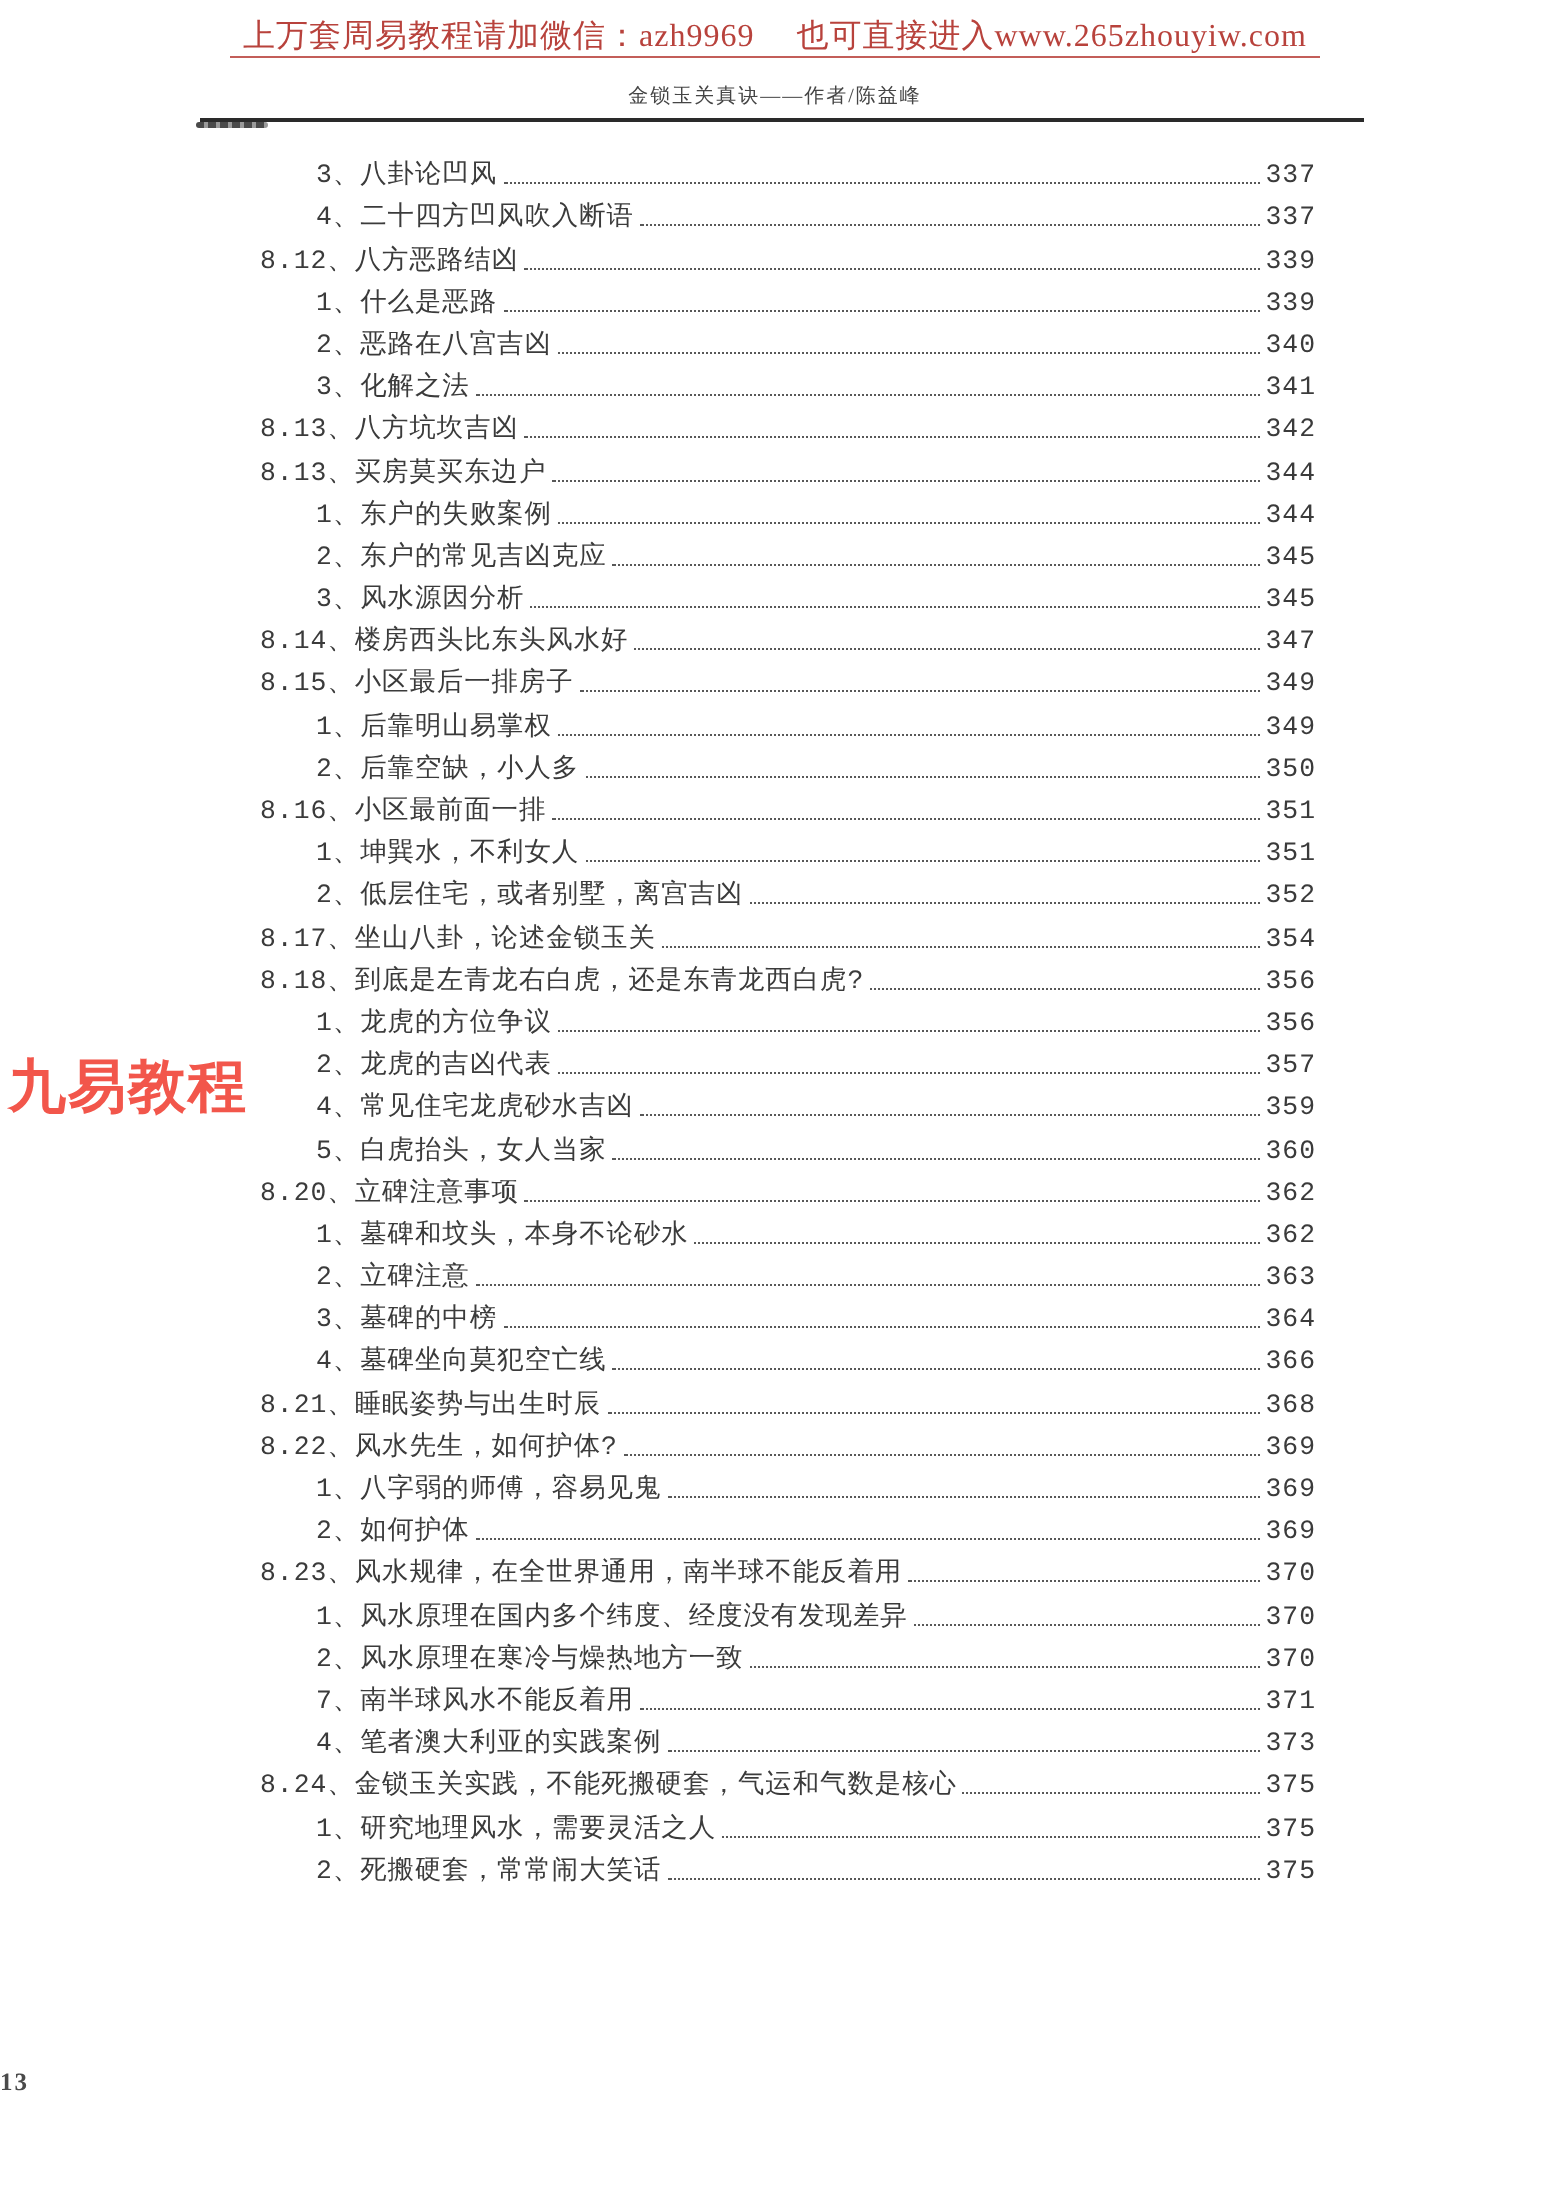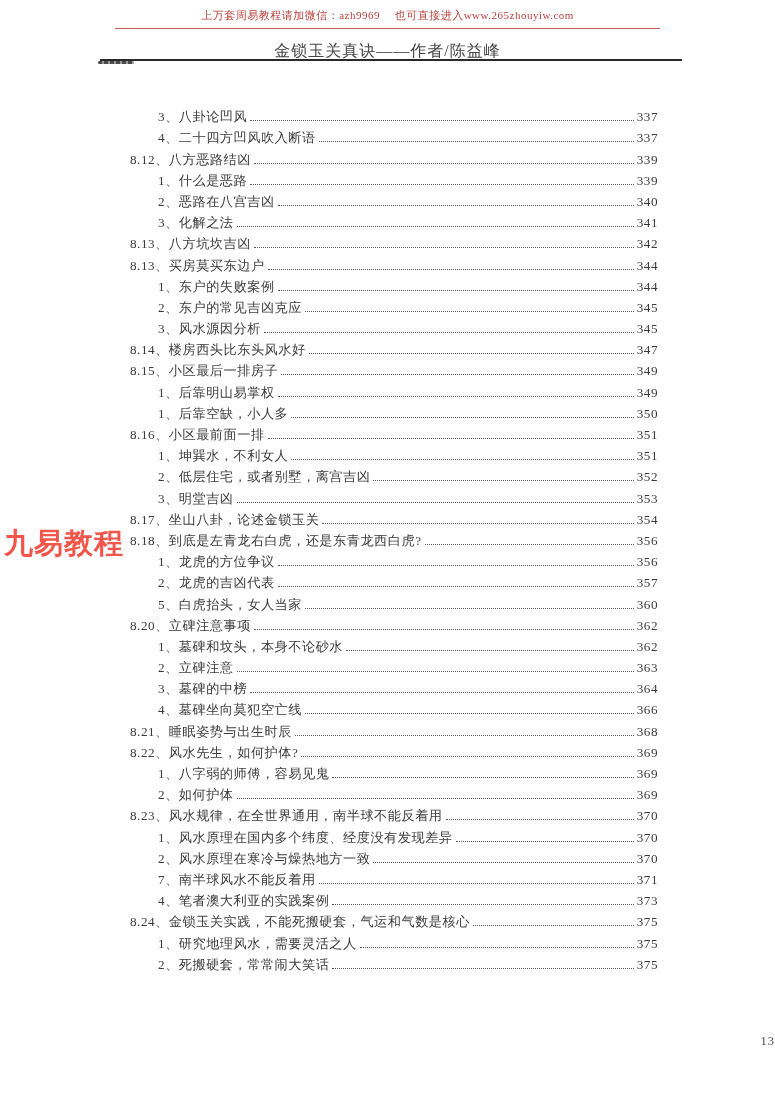--- a/index.html
+++ b/index.html
@@ -15,49 +15,49 @@
     background:#ffffff;
     overflow:hidden;
     font-family:"Liberation Serif","DejaVu Serif",serif;
     color:var(--ink);
   }
   
   .promo{
     position:absolute;top:8px;left:0;width:100%;
     text-align:center;
     color:var(--red);
-    font-size:11px;
+    font-size:16px;
     letter-spacing:0.5px;
     white-space:nowrap;
   }
   .promo-rule{
     position:absolute;top:28px;left:115px;width:545px;height:0;
     border-top:1.5px solid var(--red);
     opacity:.85;
   }
   
   .doc-title{
     position:absolute;top:41px;left:0;width:100%;
     text-align:center;
     color:#454545;
-    font-size:16px;
+    font-size:10px;
     letter-spacing:1px;
   }
   .title-rule{
     position:absolute;top:59px;left:100px;width:582px;height:0;
     border-top:2px solid var(--rule);
   }
   .title-rule-smudge{
     position:absolute;top:61px;left:98px;width:36px;height:3px;
     background:repeating-linear-gradient(90deg,#4a4a4a 0 4px,#9a9a9a 4px 6px);
     border-radius:2px;
   }
   
   .toc{
-    position:absolute;top:104px;left:130px;width:528px;
+    position:absolute;top:75px;left:130px;width:528px;font-family:Liberation Mono, monospace;
   }
   .toc-row{
     display:flex;align-items:flex-end;
     height:21.2px;
     font-size:13.2px;
     color:var(--ink);
     white-space:nowrap;
   }
   .toc-row .t{
     letter-spacing:0.5px;
@@ -80,24 +80,25 @@
     color:var(--wm-red);
     font-size:29px;
     font-weight:bold;
     letter-spacing:1px;
     font-family:"Liberation Sans","DejaVu Sans",sans-serif;
     white-space:nowrap;
   }
   
   .page-num{
     position:absolute;top:1034px;left:0;width:100%;
-    text-align:right;
+    text-align:left;
     font-size:12.5px;
     color:#4a4a4a;
     letter-spacing:1px;
+    font-weight:bold;
   }
 </style>
 </head>
 <body>
 
 <div class="page">
 
   <div class="promo">上万套周易教程请加微信：azh9969　 也可直接进入www.265zhouyiw.com</div>
   <div class="promo-rule"></div>
 
@@ -170,44 +171,39 @@
     <span class="t">8.15、小区最后一排房子</span>
     <span class="leader"></span>
     <span class="pg">349</span>
   </div>
       <div class="toc-row lvl2">
     <span class="t">1、后靠明山易掌权</span>
     <span class="leader"></span>
     <span class="pg">349</span>
   </div>
       <div class="toc-row lvl2">
-    <span class="t">1、后靠空缺，小人多</span>
+    <span class="t">2、后靠空缺，小人多</span>
     <span class="leader"></span>
     <span class="pg">350</span>
   </div>
       <div class="toc-row lvl1">
     <span class="t">8.16、小区最前面一排</span>
     <span class="leader"></span>
     <span class="pg">351</span>
   </div>
       <div class="toc-row lvl2">
     <span class="t">1、坤巽水，不利女人</span>
     <span class="leader"></span>
     <span class="pg">351</span>
   </div>
       <div class="toc-row lvl2">
     <span class="t">2、低层住宅，或者别墅，离宫吉凶</span>
     <span class="leader"></span>
     <span class="pg">352</span>
   </div>
-      <div class="toc-row lvl2">
-    <span class="t">3、明堂吉凶</span>
-    <span class="leader"></span>
-    <span class="pg">353</span>
-  </div>
       <div class="toc-row lvl1">
     <span class="t">8.17、坐山八卦，论述金锁玉关</span>
     <span class="leader"></span>
     <span class="pg">354</span>
   </div>
       <div class="toc-row lvl1">
     <span class="t">8.18、到底是左青龙右白虎，还是东青龙西白虎?</span>
     <span class="leader"></span>
     <span class="pg">356</span>
   </div>
@@ -215,20 +211,25 @@
     <span class="t">1、龙虎的方位争议</span>
     <span class="leader"></span>
     <span class="pg">356</span>
   </div>
       <div class="toc-row lvl2">
     <span class="t">2、龙虎的吉凶代表</span>
     <span class="leader"></span>
     <span class="pg">357</span>
   </div>
       <div class="toc-row lvl2">
+    <span class="t">4、常见住宅龙虎砂水吉凶</span>
+    <span class="leader"></span>
+    <span class="pg">359</span>
+  </div>
+      <div class="toc-row lvl2">
     <span class="t">5、白虎抬头，女人当家</span>
     <span class="leader"></span>
     <span class="pg">360</span>
   </div>
       <div class="toc-row lvl1">
     <span class="t">8.20、立碑注意事项</span>
     <span class="leader"></span>
     <span class="pg">362</span>
   </div>
       <div class="toc-row lvl2">

